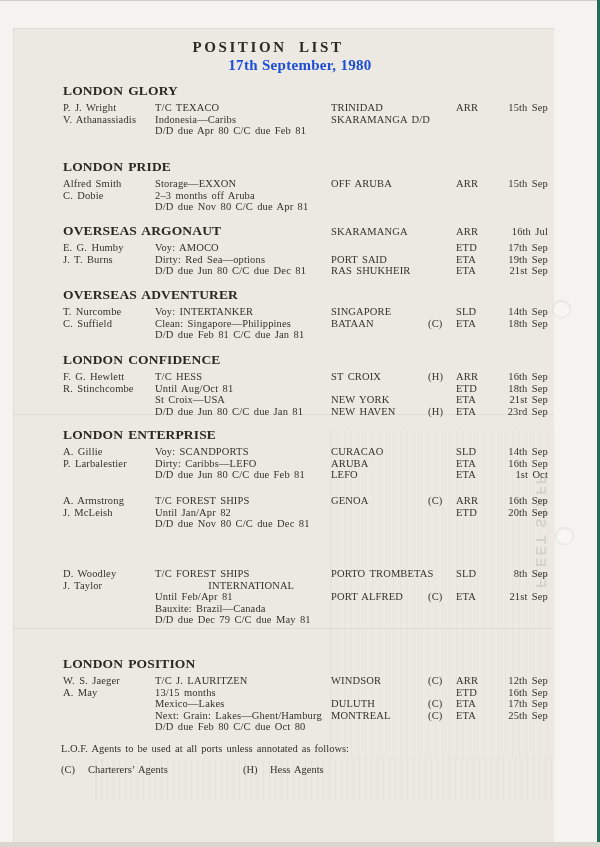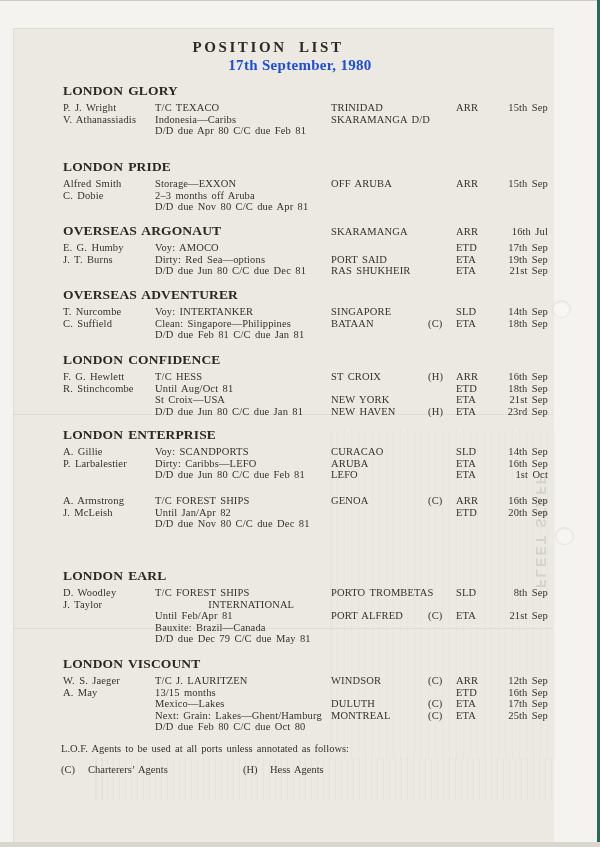--- a/index.html
+++ b/index.html
@@ -292,23 +292,20 @@
       <div class="ship-row">
         <span class="c-name"></span>
         <span class="c-detail">D/D due Nov 80 C/C due Dec 81</span>
         <span class="c-port"></span>
         <span class="c-ann"></span>
         <span class="c-status"></span>
         <span class="c-date"></span>
       </div>
     </section>
     <section class="ship" style="top: 568px;">
-      <div class="ship-head">
-        <span class="ship-title">LONDON EARL</span>
-      </div>
       <div class="ship-row">
         <span class="c-name">D. Woodley</span>
         <span class="c-detail">T/C FOREST SHIPS</span>
         <span class="c-port">PORTO TROMBETAS</span>
         <span class="c-ann"></span>
         <span class="c-status">SLD</span>
         <span class="c-date">8th Sep</span>
       </div>
       <div class="ship-row">
         <span class="c-name">J. Taylor</span>
@@ -338,21 +335,21 @@
         <span class="c-name"></span>
         <span class="c-detail">D/D due Dec 79 C/C due May 81</span>
         <span class="c-port"></span>
         <span class="c-ann"></span>
         <span class="c-status"></span>
         <span class="c-date"></span>
       </div>
     </section>
     <section class="ship" style="top: 656px;">
       <div class="ship-head">
-        <span class="ship-title">LONDON VISCOUNT</span>
+        <span class="ship-title">LONDON POSITION</span>
       </div>
       <div class="ship-row">
         <span class="c-name">W. S. Jaeger</span>
         <span class="c-detail">T/C J. LAURITZEN</span>
         <span class="c-port">WINDSOR</span>
         <span class="c-ann">(C)</span>
         <span class="c-status">ARR</span>
         <span class="c-date">12th Sep</span>
       </div>
       <div class="ship-row">

